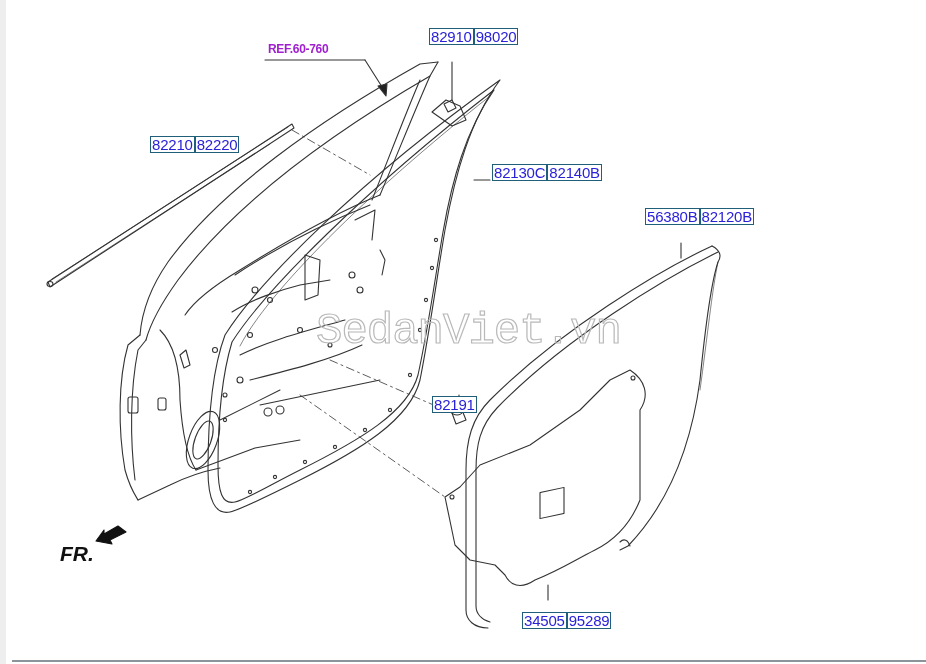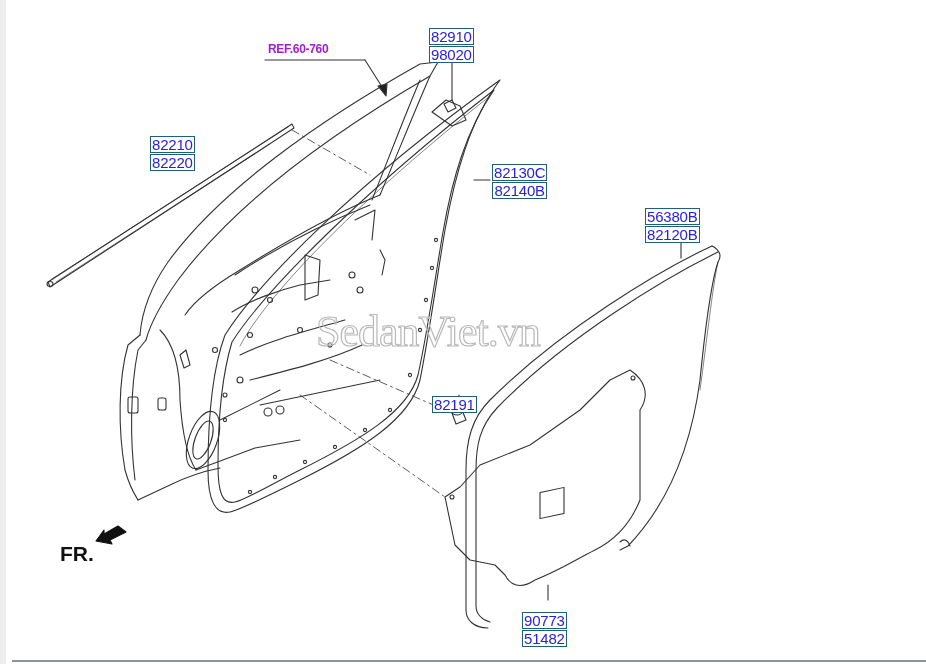--- a/index.html
+++ b/index.html
@@ -1,24 +1,24 @@
 <!DOCTYPE html>
 <html><head>
 <meta charset="utf-8">
 <style>
   html, body { margin:0; padding:0; }
   body { width:926px; height:664px; position:relative; overflow:hidden; background:#ffffff; font-family:"Liberation Sans", sans-serif; }
   .left-strip { position:absolute; left:0; top:0; width:6px; height:664px; background:#eeeeef; }
   .bottom-rule { position:absolute; left:12px; right:0; top:660px; height:2px; background:#8c949b; }
   svg.diagram { position:absolute; left:0; top:0; }
-  .part-label { position:absolute; display:flex; flex-direction:column; align-items:flex-start; }
+  .part-label { position:absolute; display:flex; flex-direction:row; align-items:flex-start; }
   .part-num { display:block; border:1px solid #1f5f7a; color:#2a22d8; font-size:15px; line-height:15px; padding:0 1px; background:#fff; margin-bottom:1px; font-family:"Liberation Sans", sans-serif; letter-spacing:-0.2px; }
   .ref-label { position:absolute; color:#a020d0; font-weight:bold; font-size:12px; letter-spacing:-0.3px; font-family:"Liberation Sans", sans-serif; }
-  .fr-label { position:absolute; font-weight:bold; font-size:21px; color:#111; font-family:"Liberation Sans", sans-serif; }
-  .watermark { position:absolute; font-size:44px; color:transparent; -webkit-text-stroke:1.2px #b9b9b9; font-family:Liberation Serif, serif; letter-spacing:-1px; }
+  .fr-label { position:absolute; font-weight:bold; font-size:21px; color:#111; font-family:"Liberation Sans", sans-serif;font-style:italic; }
+  .watermark { position:absolute; font-size:44px; color:transparent; -webkit-text-stroke:1.2px #b9b9b9; font-family:Liberation Mono, monospace; letter-spacing:-1px; }
 </style>
 </head>
 <body>
 
 <div class="left-strip"></div>
 
 <svg class="diagram" width="926" height="664" viewBox="0 0 926 664" fill="none" stroke="#333" stroke-width="1.1" stroke-linejoin="round" stroke-linecap="round">
 
   <g>
     <path d="M48,282 L292,124 L294,128 L50,287 Z"></path>
@@ -152,19 +152,19 @@
 <div class="part-label" style="left:645px; top:208px;">
   <span class="part-num">56380B</span>
   <span class="part-num">82120B</span>
 </div>
 
 <div class="part-label" style="left:432px; top:396px;">
   <span class="part-num">82191</span>
 </div>
 
 <div class="part-label" style="left:522px; top:612px;">
-  <span class="part-num">90773</span>
-  <span class="part-num">51482</span>
+  <span class="part-num">34505</span>
+  <span class="part-num">95289</span>
 </div>
 
 <div class="fr-label" style="left:60px; top:542px;">FR.</div>
 
 <div class="bottom-rule"></div>
 
 </body></html>

